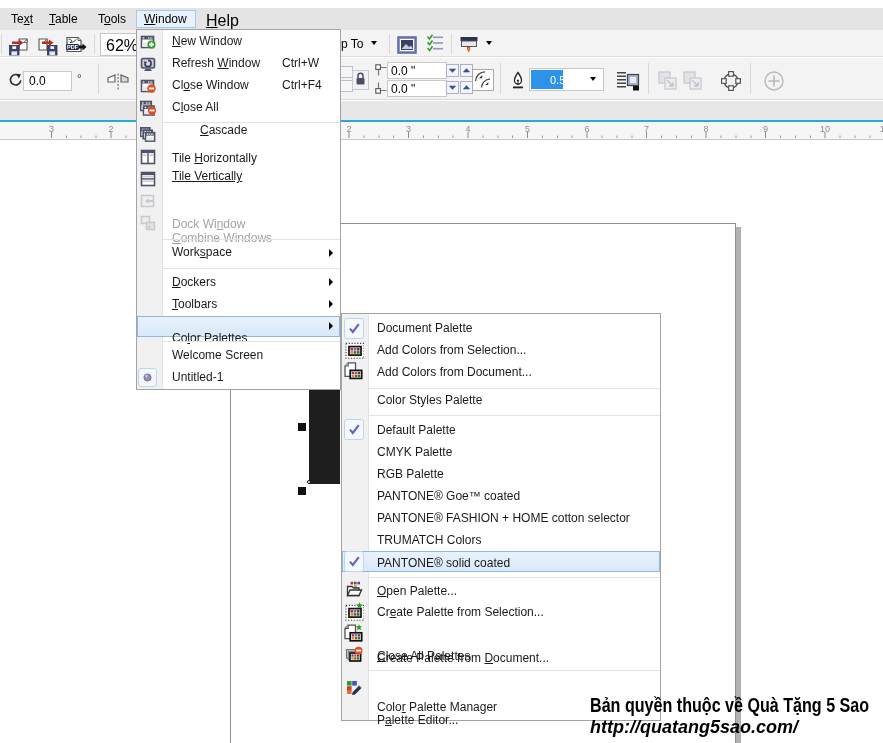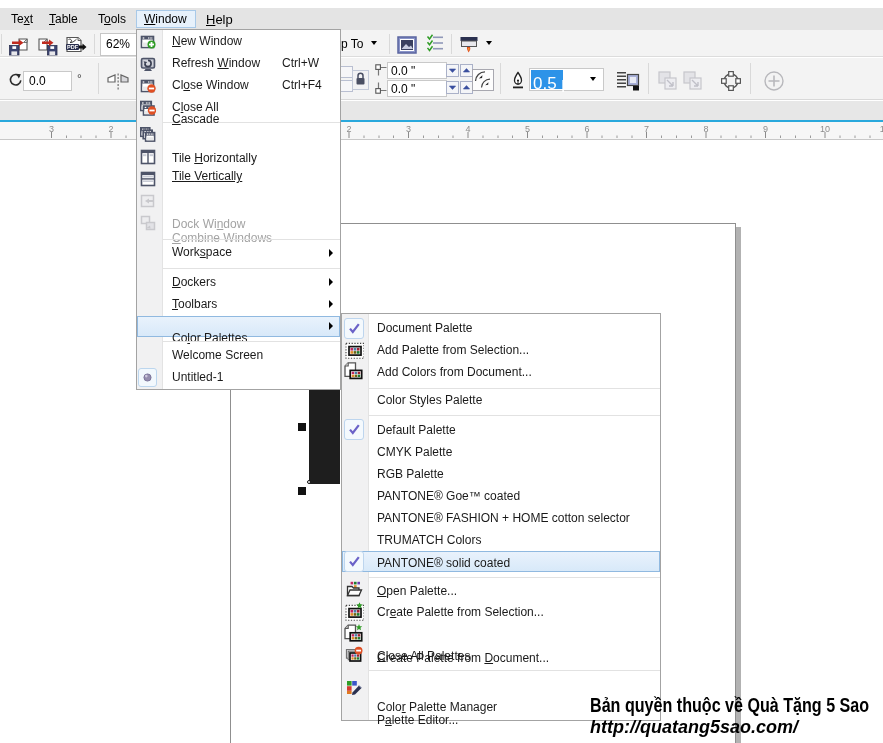--- a/index.html
+++ b/index.html
@@ -94,21 +94,21 @@
     <rect x="869.5" y="13.5" width="1" height="2.5" fill="#9a9a9a"></rect>
     <rect x="884.0" y="10" width="1" height="6" fill="#8a8a8a"></rect>
     <text x="884.5" y="9.5" font-size="9" fill="#8c8c8c" text-anchor="middle">11</text>
   </svg>
 
 <div class="abs" style="left:11px;top:12px;font-size:12px;">Te<u>x</u>t</div>
 <div class="abs" style="left:49px;top:12px;font-size:12px;"><u>T</u>able</div>
 <div class="abs" style="left:98px;top:12px;font-size:12px;">T<u>o</u>ols</div>
 <div class="abs" style="left:136px;top:10px;width:60px;height:18px;background:#e7f1fb;border:1px solid #a8c9e8;"></div>
 <div class="abs" style="left:144px;top:12px;font-size:12px;"><u>W</u>indow</div>
-<div class="abs" style="left:206px;top:12px;font-size:13px;"><u>H</u>elp</div>
+<div class="abs" style="left:206px;top:12px;font-size:16px;"><u>H</u>elp</div>
 
 <div class="vsep" style="left:1px;top:34px;height:20px;"></div>
 <div class="vsep" style="left:94px;top:34px;height:20px;"></div>
 <svg class="abs" style="left:8px;top:37px" width="21" height="19" viewBox="0 0 21 19">
     <path d="M11 2 L19 2 L19 13 L11 13 Z" fill="#fff" stroke="#555" stroke-width="1.1"></path>
     <path d="M19 2 L15.5 5.5 L19 5.5 Z" fill="#ddd" stroke="#555" stroke-width="0.8"></path>
     <rect x="1.5" y="8.5" width="9.5" height="9.5" fill="#3c4470" stroke="#2b3150" stroke-width="0.8"></rect>
     <rect x="4.35" y="9.26" width="3.8000000000000003" height="2.66" fill="#fff"></rect>
     <rect x="3.4000000000000004" y="14.39" width="5.7" height="3.61" fill="#e8e8ec"></rect>
     <path d="M4 4.6 L11 4.6 L11 2.6 L15.5 5.8 L11 9 L11 7 L4 7 Z" fill="#c02a1e"></path>
@@ -123,21 +123,21 @@
   </svg> 
 <svg class="abs" style="left:64px;top:36px" width="23" height="20" viewBox="0 0 23 20">
     <path d="M3 1.5 L14 1.5 L17 4.5 L17 15.5 L3 15.5 Z" fill="#fff" stroke="#555" stroke-width="1.2"></path>
     <path d="M14 1.5 L14 4.5 L17 4.5" fill="#ddd" stroke="#555" stroke-width="0.9"></path>
     <path d="M4.5 3.5 C7 2 9 5.5 6 6.5 C9 6.8 11 4.5 12.5 3.2" fill="none" stroke="#333" stroke-width="1"></path>
     <rect x="2" y="8" width="13" height="6" rx="1" fill="#2b3150"></rect>
     <text x="8.5" y="12.8" font-family="Liberation Sans" font-size="5.5" font-weight="bold" fill="#fff" text-anchor="middle">PDF</text>
     <path d="M15 9.5 L18.5 9.5 L18.5 7.5 L22.5 11 L18.5 14.5 L18.5 12.5 L15 12.5 Z" fill="#111"></path>
   </svg>
 <div class="abs" style="left:100px;top:33px;width:40px;height:23px;background:#fff;border:1px solid #c6c6c6;"></div>
-<div class="abs" style="left:106px;top:37px;font-size:12px;">62%</div>
+<div class="abs" style="left:106px;top:37px;font-size:16px;">62%</div>
 <div class="abs" style="left:341px;top:37px;font-size:12px;">p To</div>
 <div class="abs" style="left:371px;top:41px;width:0;height:0;border-top:4px solid #000;border-left:3.5px solid transparent;border-right:3.5px solid transparent;"></div>
 <div class="vsep" style="left:389px;top:34px;height:20px;"></div>
 <svg class="abs" style="left:397px;top:36px" width="20" height="18" viewBox="0 0 20 18">
     <rect x="1" y="1" width="18" height="16" fill="#8a94c8" stroke="#5a64a0" stroke-width="1.5"></rect>
     <rect x="3.5" y="3.5" width="13" height="11" fill="#3a4060" stroke="#fff" stroke-width="1"></rect>
     <path d="M4.5 13 L9 8 L12 11 L14 9.5 L16 13 Z" fill="#c8cce0"></path>
   </svg> 
 <svg class="abs" style="left:426px;top:34px" width="18" height="19" viewBox="0 0 18 19">
     <rect x="7" y="2.5" width="10" height="1.6" fill="#9098b8"></rect>
@@ -218,21 +218,21 @@
   </svg>
 <div class="vsep" style="left:500px;top:63px;height:31px;"></div>
 <svg class="abs" style="left:510px;top:71px" width="16" height="19" viewBox="0 0 16 19">
     <path d="M8 1.5 C5.5 5 4.5 7 4.5 9.5 A3.5 3.5 0 0 0 11.5 9.5 C11.5 7 10.5 5 8 1.5 Z" fill="#fff" stroke="#222" stroke-width="1.3"></path>
     <circle cx="8" cy="9.5" r="1.1" fill="#222"></circle>
     <path d="M8 9.5 L8 14" stroke="#222" stroke-width="0.9"></path>
     <rect x="3" y="15.5" width="10" height="1.8" fill="#222"></rect>
   </svg>
 <div class="abs" style="left:529px;top:68px;width:75px;height:23px;background:#fff;border:1px solid #c9c9c9;"></div>
 <div class="abs" style="left:531px;top:70px;width:32px;height:19px;background:#2d93e8;"></div>
-<div class="abs" style="left:533px;top:74px;font-size:17px;color:#fff;">0.5 pt</div>
+<div class="abs" style="left:550px;top:74px;font-size:11px;color:#fff;">0.5 pt</div>
 <div class="abs" style="left:590px;top:77px;width:0;height:0;border-top:4px solid #000;border-left:3.5px solid transparent;border-right:3.5px solid transparent;"></div>
 <svg class="abs" style="left:616px;top:69px" width="24" height="22" viewBox="0 0 24 22">
     <rect x="1" y="3" width="9" height="1.5" fill="#444"></rect>
     <rect x="1" y="6.5" width="9" height="1.5" fill="#444"></rect>
     <rect x="1" y="10" width="9" height="1.5" fill="#444"></rect>
     <rect x="1" y="13.5" width="9" height="1.5" fill="#444"></rect>
     <rect x="1" y="17" width="9" height="1.5" fill="#444"></rect>
     <rect x="11.5" y="5.5" width="11" height="11" fill="#a8b0d8" stroke="#444" stroke-width="1.2"></rect>
     <rect x="14" y="8" width="6" height="6" fill="#e8eaf4"></rect>
     <path d="M17 17 L23 17 L23 21.5 L17 21.5 Z" fill="#111"></path>
@@ -274,21 +274,21 @@
 </div>
 
 <div class="abs" style="left:137px;top:316px;width:203px;height:21px;background:linear-gradient(#e9f2fc,#d8e9f9);border:1px solid #90b9e0;"></div>
 <div class="mitem" style="top:34px;"><u>N</u>ew Window</div>
 <div class="mitem" style="top:56px;">Refresh <u>W</u>indow</div>
 <div class="mitem" style="left:282px;top:56px;">Ctrl+W</div>
 <div class="mitem" style="top:78px;">Cl<u>o</u>se Window</div>
 <div class="mitem" style="left:282px;top:78px;">Ctrl+F4</div>
 <div class="mitem" style="top:100px;">C<u>l</u>ose All</div>
 <div class="sep" style="left:163px;top:122px;width:177px;"></div>
-<div class="mitem" style="top:112px;"><u>C</u>ascade</div>
+<div class="mitem" style="top:123px;margin-left:28px;"><u>C</u>ascade</div>
 <div class="mitem" style="top:151px;">Tile <u>H</u>orizontally</div>
 <div class="mitem" style="top:169px;text-decoration:underline;">Tile <u>V</u>ertically</div>
 <div class="mitem gray" style="top:195px;margin-top:36px;"><u>C</u>ombine Windows</div>
 <div class="mitem gray" style="top:217px;">Dock Wi<u>n</u>dow</div>
 <div class="sep" style="left:163px;top:239px;width:177px;"></div>
 <div class="mitem" style="top:245px;">Work<u>s</u>pace</div>
 <div class="arrow-r" style="left:329px;top:249px;"></div>
 <div class="sep" style="left:163px;top:268px;width:177px;"></div>
 <div class="mitem" style="top:275px;"><u>D</u>ockers</div>
 <div class="arrow-r" style="left:329px;top:278px;"></div>
@@ -399,21 +399,21 @@
 <svg class="abs" style="left:142px;top:372px" width="11" height="11" viewBox="0 0 11 11">
     <circle cx="5.5" cy="5.5" r="3.6" fill="#958dae" stroke="#6f6890" stroke-width="0.8"></circle>
     <circle cx="4.3" cy="4.1" r="1.3" fill="#cfc9de"></circle>
   </svg>
 
 <div class="abs" style="left:341px;top:313px;width:320px;height:408px;background:#fff;border:1px solid #a3a3a3;">
   <div style="position:absolute;left:0;top:0;width:27px;height:406px;background:#f1f1f2;border-right:1px solid #e3e3e3;"></div>
 </div>
 <div class="abs" style="left:342px;top:551px;width:318px;height:21px;background:linear-gradient(#e9f2fc,#d8e9f9);border:1px solid #90b9e0;"></div>
 <div class="sitem" style="top:321px;">Document Palette</div>
-<div class="sitem" style="top:343px;">Add Palette from Selection...</div>
+<div class="sitem" style="top:343px;">Add Colors from Selection...</div>
 <div class="sitem" style="top:365px;">Add Colors from Document...</div>
 <div class="sep" style="left:369px;top:388px;width:291px;"></div>
 <div class="sitem" style="top:393px;">Color Styles Palette</div>
 <div class="sep" style="left:369px;top:415px;width:291px;"></div>
 <div class="sitem" style="top:423px;">Default Palette</div>
 <div class="sitem" style="top:445px;">CMYK Palette</div>
 <div class="sitem" style="top:467px;">RGB Palette</div>
 <div class="sitem" style="top:489px;">PANTONE® Goe™ coated</div>
 <div class="sitem" style="top:511px;">PANTONE® FASHION + HOME cotton selector</div>
 <div class="sitem" style="top:533px;">TRUMATCH Colors</div>

